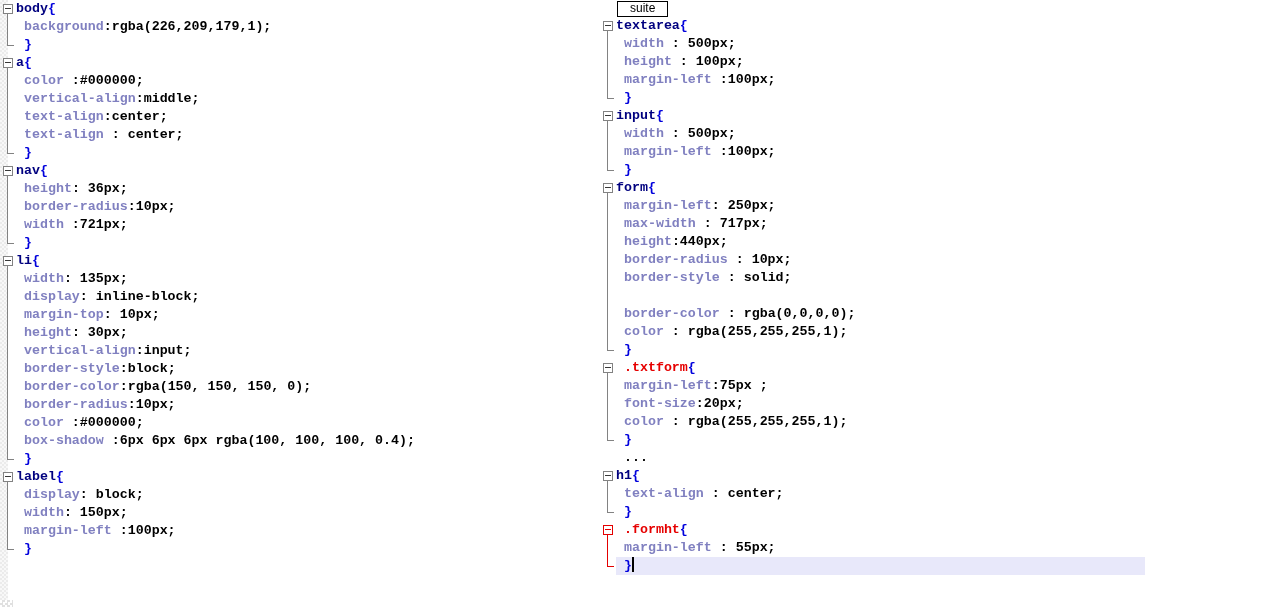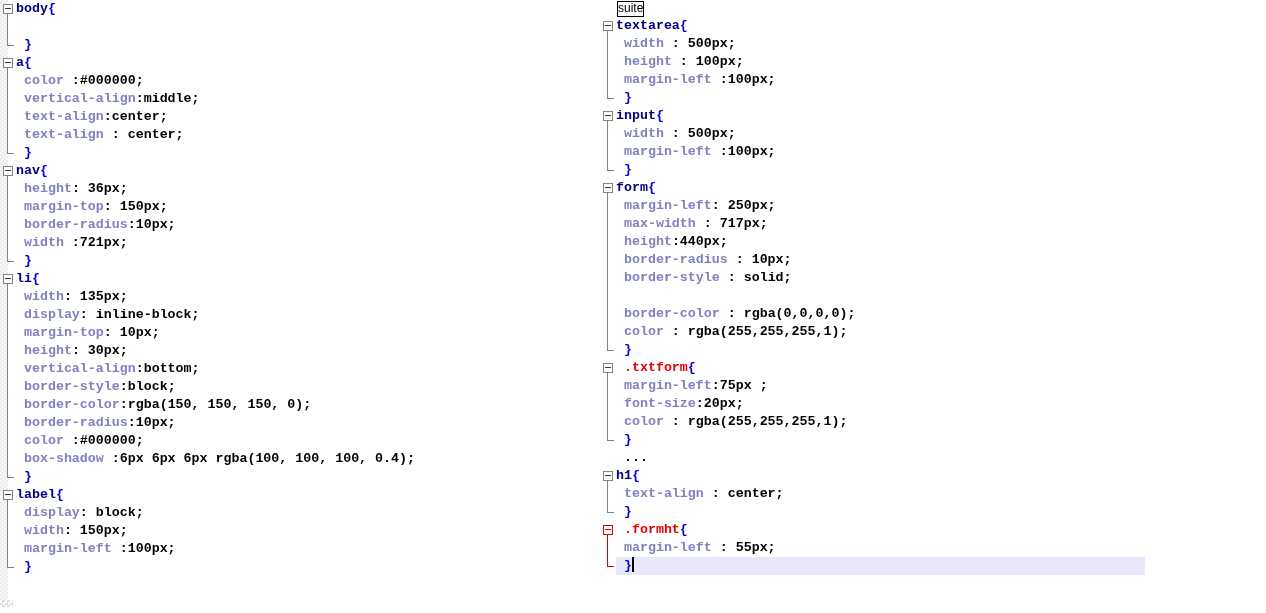--- a/index.html
+++ b/index.html
@@ -41,21 +41,21 @@
     position:absolute;left:3px;top:4px;width:10px;height:10px;box-sizing:border-box;
     border:1px solid var(--c-fold,#828282);background:#ffffff;
   }
   .fbox::after{content:"";position:absolute;left:1px;right:1px;top:3px;height:1px;background:#383838;}
   .red .mk{background:var(--c-foldr,#e40000);}
   .red .fbox{border-color:var(--c-foldr,#e40000);}
   .red .fbox::after{background:var(--c-foldr,#e40000);}
   .caret{display:inline-block;width:2px;height:15px;background:#000;vertical-align:-3px;}
   .suite-box{
     position:absolute;left:617px;top:1px;height:14px;line-height:13px;
-    padding:0 0;border:1px solid var(--c-ann,#000);background:#fff;
+    padding:0 12px;border:1px solid var(--c-ann,#000);background:#fff;
     font-family:"Liberation Sans","DejaVu Sans",sans-serif;font-weight:normal;
     font-size:12px;color:#000;
   }
 </style>
 </head>
 <body>
 
 <div class="screen">
   <div class="col" id="col-0">
     <div class="gutter-strip"></div>
@@ -64,20 +64,21 @@
         <span class="gutter">
           <span class="mk vbelow"></span>
           <span class="fbox"></span>
         </span>
         <span class="code"><span class="tok-sel">body</span><span class="tok-op">{</span></span>
       </div>
       <div class="line">
         <span class="gutter">
           <span class="mk vfull"></span>
         </span>
+        <span class="code"><span class="tok-val"> </span><span class="tok-prop">background</span><span class="tok-val">:rgba(226,209,179,1);</span></span>
       </div>
       <div class="line">
         <span class="gutter">
           <span class="mk vtop"></span>
           <span class="mk hcorner"></span>
         </span>
         <span class="code"><span class="tok-val"> </span><span class="tok-op">}</span></span>
       </div>
       <div class="line">
         <span class="gutter">
@@ -127,26 +128,20 @@
       <div class="line">
         <span class="gutter">
           <span class="mk vfull"></span>
         </span>
         <span class="code"><span class="tok-val"> </span><span class="tok-prop">height</span><span class="tok-val">: 36px;</span></span>
       </div>
       <div class="line">
         <span class="gutter">
           <span class="mk vfull"></span>
         </span>
-        <span class="code"><span class="tok-val"> </span><span class="tok-prop">margin-top</span><span class="tok-val">: 150px;</span></span>
-      </div>
-      <div class="line">
-        <span class="gutter">
-          <span class="mk vfull"></span>
-        </span>
         <span class="code"><span class="tok-val"> </span><span class="tok-prop">border-radius</span><span class="tok-val">:10px;</span></span>
       </div>
       <div class="line">
         <span class="gutter">
           <span class="mk vfull"></span>
         </span>
         <span class="code"><span class="tok-val"> </span><span class="tok-prop">width</span><span class="tok-val"> :721px;</span></span>
       </div>
       <div class="line">
         <span class="gutter">
@@ -183,21 +178,21 @@
       <div class="line">
         <span class="gutter">
           <span class="mk vfull"></span>
         </span>
         <span class="code"><span class="tok-val"> </span><span class="tok-prop">height</span><span class="tok-val">: 30px;</span></span>
       </div>
       <div class="line">
         <span class="gutter">
           <span class="mk vfull"></span>
         </span>
-        <span class="code"><span class="tok-val"> </span><span class="tok-prop">vertical-align</span><span class="tok-val">:bottom;</span></span>
+        <span class="code"><span class="tok-val"> </span><span class="tok-prop">vertical-align</span><span class="tok-val">:input;</span></span>
       </div>
       <div class="line">
         <span class="gutter">
           <span class="mk vfull"></span>
         </span>
         <span class="code"><span class="tok-val"> </span><span class="tok-prop">border-style</span><span class="tok-val">:block;</span></span>
       </div>
       <div class="line">
         <span class="gutter">
           <span class="mk vfull"></span>

